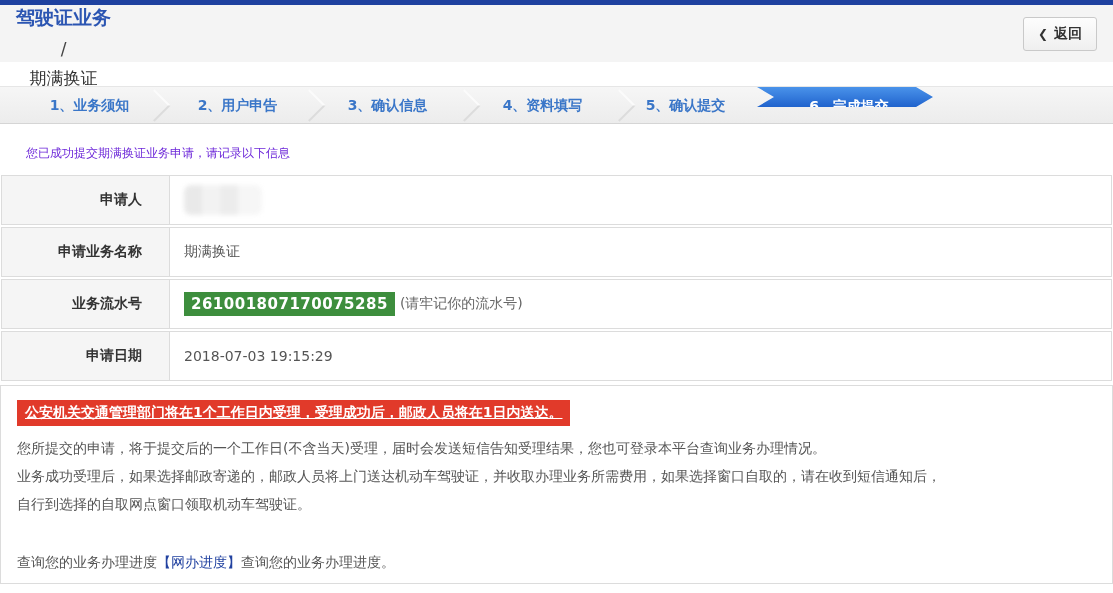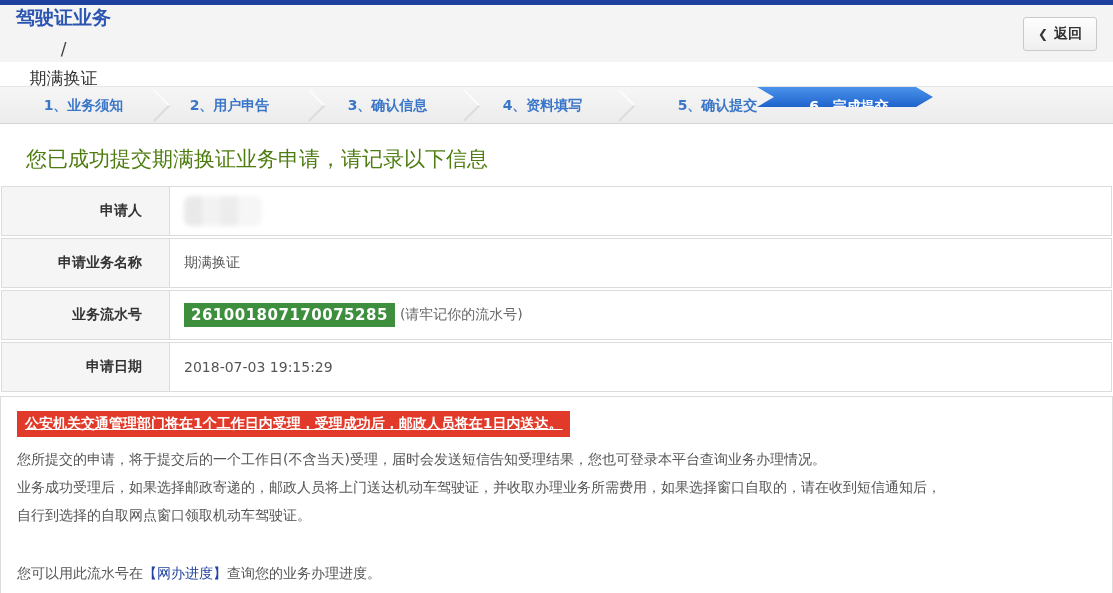--- a/index.html
+++ b/index.html
@@ -29,21 +29,21 @@
           text-align:center; font-size:14px; font-weight:bold; color:#3a76c8; }
   .chev { position:absolute; top:7px; width:23px; height:23px; transform:rotate(45deg);
           border-top:2px solid #fbfbfb; border-right:2px solid #dcdcdc; }
   .step-active { position:absolute; top:0; left:757px; width:176px; height:20px;
                  background:linear-gradient(#4a93ea,#2063cd);
                  clip-path:polygon(0 0, calc(100% - 17px) 0, 100% 50%, calc(100% - 17px) 100%, 0 100%, 17px 50%);
                  color:#fff; font-size:14px; font-weight:bold; text-align:center;
                  line-height:38px; padding-left:8px; }
 
   
-  .result-heading { margin:21px 16px 13px 26px; font-size:21px; color:#4d7c0f; }
+  .result-heading { margin:21px 16px 13px 26px; font-size:12px; color:#6d28d9; }
 
   
   .info-table { width:1111px; margin-left:1px; }
   .row { display:flex; align-items:stretch; height:50px; border:1px solid #dcdcdc;
          margin-bottom:2px; background:#fff; }
   .row-label { width:168px; background:#f5f5f5; border-right:1px solid #dcdcdc;
                display:flex; align-items:center; justify-content:flex-end;
                padding-right:27px; font-size:14px; font-weight:bold; color:#333; }
   .row-value { display:flex; align-items:center; padding-left:14px; font-size:14px; color:#555; }
   .redacted { width:78px; height:30px; border-radius:7px; opacity:.55; filter:blur(2px);
@@ -85,25 +85,25 @@
     <span class="header-sep">/</span>
     <span class="header-subtitle">期满换证</span>
   </div>
   <div class="back-btn">
     <span class="chevL">❮</span>
     <span>返回</span>
   </div>
 </div>
 
 <div class="stepnav">
-  <div class="step" style="left:6px">1、业务须知</div>
-  <div class="step" style="left:152px">2、用户申告</div>
+  <div class="step" style="left:12px">1、业务须知</div>
+  <div class="step" style="left:160px">2、用户申告</div>
   <div class="step" style="left:310px">3、确认信息</div>
   <div class="step" style="left:465px">4、资料填写</div>
-  <div class="step" style="left:640px">5、确认提交</div>
+  <div class="step" style="left:608px">5、确认提交</div>
   <span class="chev" style="left:143px"></span>
   <span class="chev" style="left:298px"></span>
   <span class="chev" style="left:453px"></span>
   <span class="chev" style="left:608px"></span>
   <div class="step-active">6、完成提交</div>
 </div>
 
 <div class="result-heading">您已成功提交期满换证业务申请，请记录以下信息</div>
 
 <div class="info-table">
@@ -129,15 +129,15 @@
     <div class="row-value">2018-07-03 19:15:29</div>
   </div>
 </div>
 
 <div class="notice-box">
   <span class="alert-badge">公安机关交通管理部门将在1个工作日内受理，受理成功后，邮政人员将在1日内送达。</span>
   <div class="notice-p">您所提交的申请，将于提交后的一个工作日(不含当天)受理，届时会发送短信告知受理结果，您也可登录本平台查询业务办理情况。</div>
   <div class="notice-p">业务成功受理后，如果选择邮政寄递的，邮政人员将上门送达机动车驾驶证，并收取办理业务所需费用，如果选择窗口自取的，请在收到短信通知后，</div>
   <div class="notice-p">自行到选择的自取网点窗口领取机动车驾驶证。</div>
   <div class="notice-footer">
-    <span>您可以用此流水号在</span><span class="progress-link">【网办进度】</span><span>查询您的业务办理进度。</span>
+    <span>查询您的业务办理进度</span><span class="progress-link">【网办进度】</span><span>查询您的业务办理进度。</span>
   </div>
 </div>
 
 </body></html>

